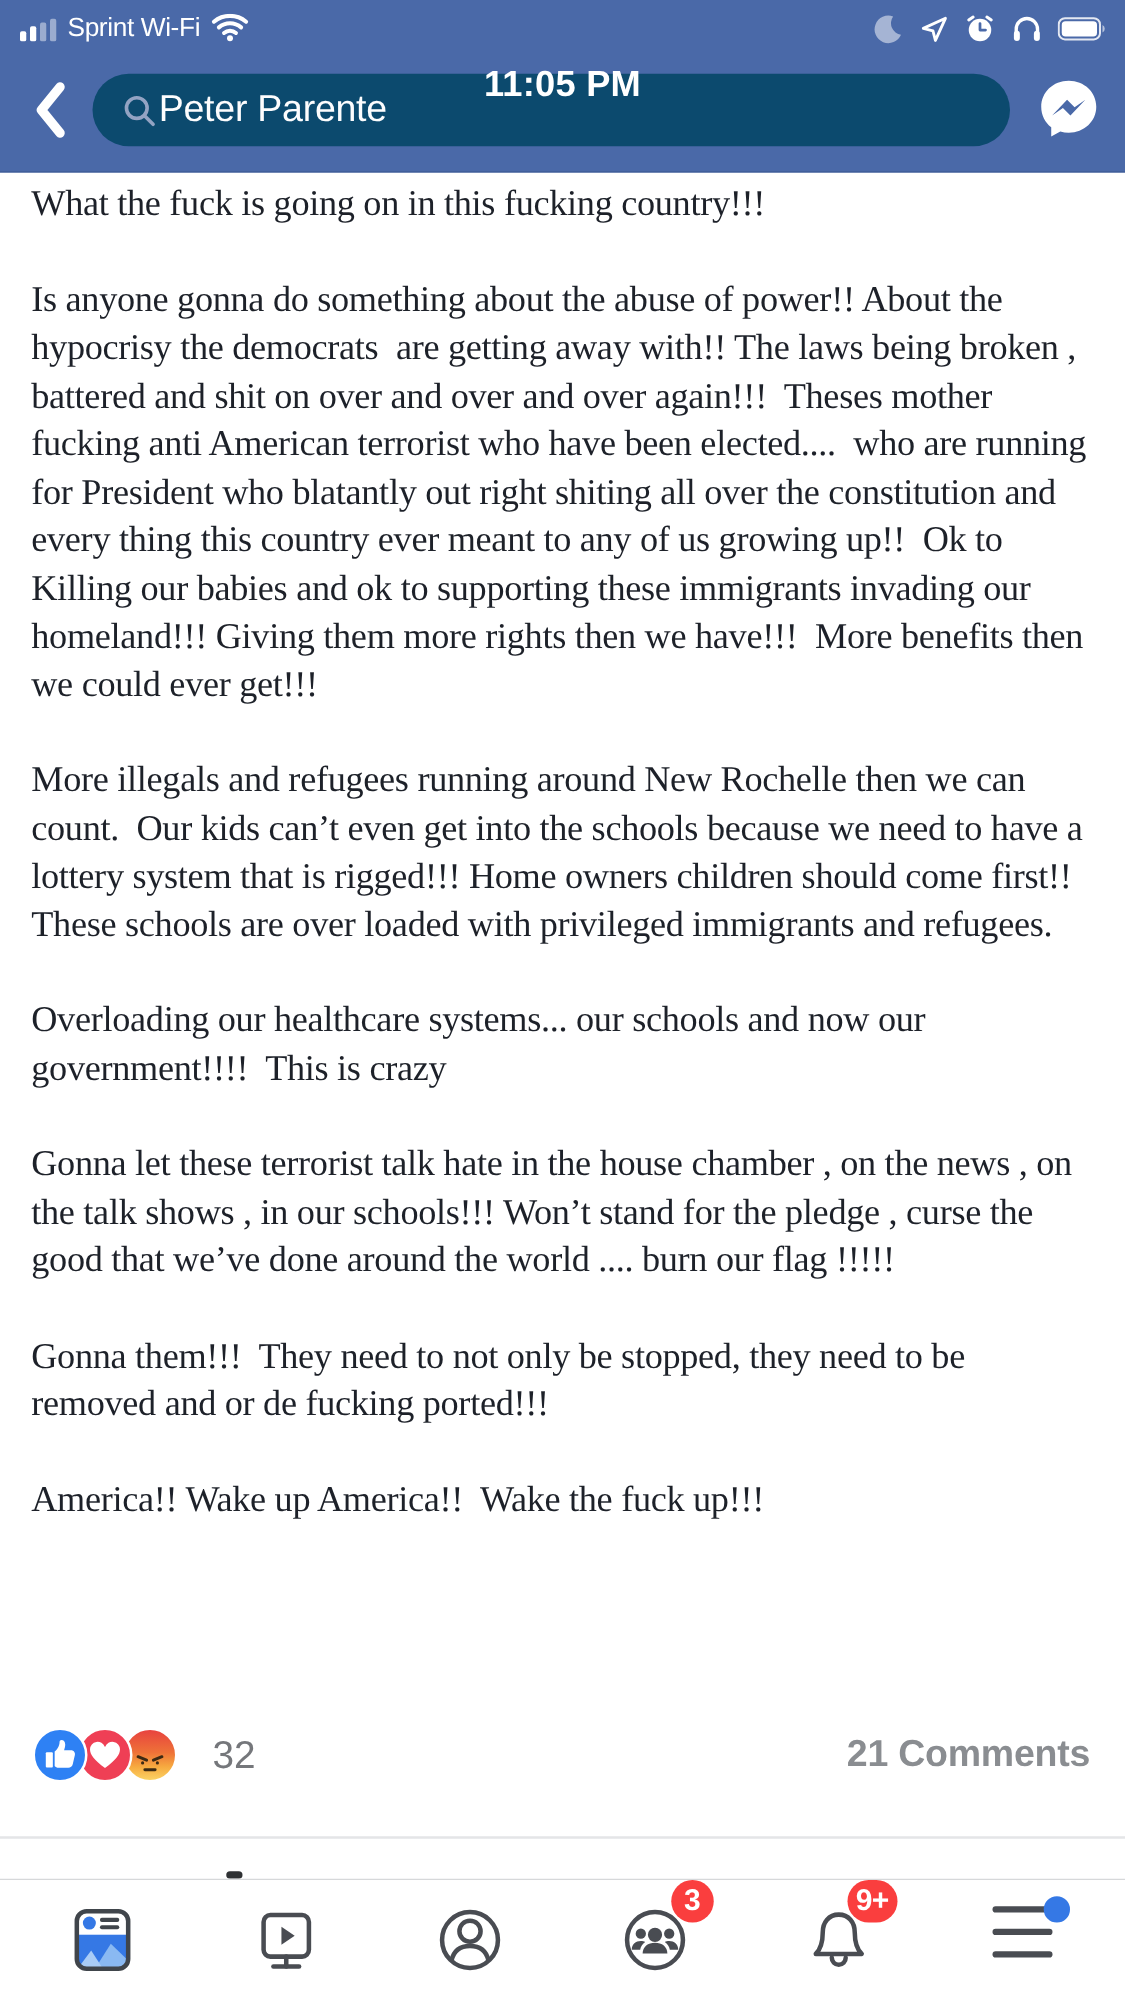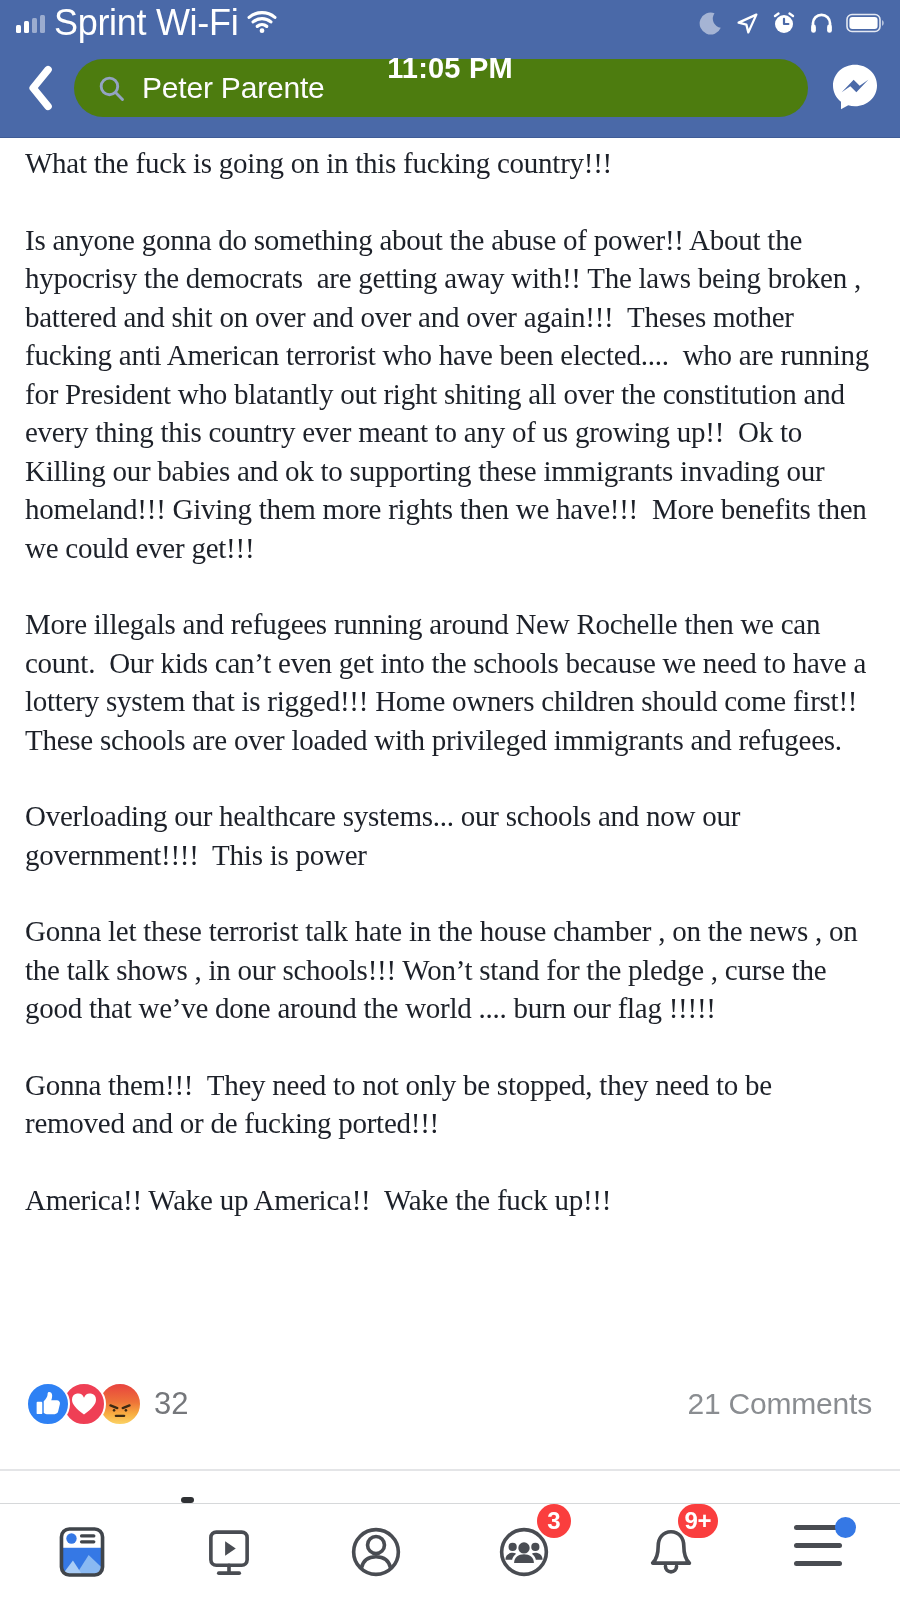--- a/index.html
+++ b/index.html
@@ -11,40 +11,40 @@
   .header{position:absolute;top:0;left:0;width:900px;height:138px;background:#4a69a8;border-bottom:1px solid #3f5c96;box-sizing:border-box;}
   .statusbar{height:44px;display:flex;align-items:center;justify-content:space-between;padding:2px 14px 0 16px;box-sizing:border-box;}
   .sb-left{display:flex;align-items:center;gap:9px;}
   .sb-right{display:flex;align-items:center;gap:11px;}
   .sig{display:flex;align-items:flex-end;gap:3px;height:20px;}
   .sig b{display:block;width:5px;border-radius:1.5px;background:#fff;}
   .sig b:nth-child(1){height:8px;}
   .sig b:nth-child(2){height:12px;}
   .sig b:nth-child(3){height:15px;background:rgba(255,255,255,.45);}
   .sig b:nth-child(4){height:18px;background:rgba(255,255,255,.45);}
-  .carrier{color:#fff;font-size:36px;letter-spacing:-.3px;}
+  .carrier{color:#fff;font-size:21px;letter-spacing:-.3px;}
   .time{position:absolute;left:0;right:0;top:6px;text-align:center;color:#fff;font-size:29px;font-weight:600;letter-spacing:.2px;pointer-events:none;margin-top:46px;}
   .navbar{height:94px;display:flex;align-items:center;padding:0 18px 6px 26px;gap:20px;box-sizing:border-box;}
-  .search-pill{flex:1;height:58px;border-radius:29px;background:#4d7c0f;display:flex;align-items:center;padding:0 20px 0 22px;gap:15px;box-sizing:border-box;}
+  .search-pill{flex:1;height:58px;border-radius:29px;background:#0c4a6e;display:flex;align-items:center;padding:0 20px 0 22px;box-sizing:border-box;}
   .search-text{color:#fdfdfe;font-size:30px;letter-spacing:-.2px;}
   
   .post-text{position:absolute;top:138px;left:0;width:900px;padding:6px 24px 0 25px;box-sizing:border-box;}
   .post-text p{
     margin:0 0 38px 0;font-size:29px;line-height:38.5px;letter-spacing:-.25px;
     color:#1d2129;white-space:pre-wrap;font-family:Liberation Serif, serif;
   }
   
   .engagement{position:absolute;top:1382px;left:0;width:900px;padding:0 28px 0 26px;box-sizing:border-box;display:flex;align-items:center;}
   .rx{width:44px;height:44px;border-radius:50%;border:2.5px solid #fff;box-sizing:border-box;position:relative;flex:0 0 auto;}
   .rx+.rx{margin-left:-8px;}
   .rx-like{background:#2e81f4;z-index:3;}
   .rx-love{background:#ef3f55;z-index:2;}
   .rx svg{position:absolute;inset:0;width:100%;height:100%;}
-  .rx-count{margin-left:12px;color:#75777b;font-size:31px;}
-  .comments-link{margin-left:auto;color:#8a8d91;font-size:30px;letter-spacing:-.2px;}
+  .rx-count{margin-left:28px;color:#75777b;font-size:31px;}
+  .comments-link{margin-left:auto;color:#8a8d91;font-size:30px;letter-spacing:-.2px;font-weight:bold;}
   .divider{position:absolute;top:1469px;left:0;width:900px;height:2px;background:#e4e5e7;}
   .crop-artifact{position:absolute;top:1497px;left:181px;width:13px;height:6px;border-radius:3px;background:#2f3134;}
   
   .tabbar{position:absolute;bottom:0;left:0;width:900px;height:97px;background:#fff;border-top:1.5px solid #d6d8da;box-sizing:border-box;display:flex;align-items:center;justify-content:space-around;padding:0 8px;}
   .tab{position:relative;width:110px;height:72px;display:flex;align-items:center;justify-content:center;}
   .badge{position:absolute;top:-12px;right:8px;min-width:34px;height:34px;border-radius:17px;background:#fa3e3e;color:#fff;font-size:24px;font-weight:700;display:flex;align-items:center;justify-content:center;padding:0 7px;box-sizing:border-box;letter-spacing:-.5px;}
   .menu-lines{position:relative;width:48px;}
   .menu-lines i{display:block;width:48px;height:4.5px;border-radius:2.5px;background:#494c52;margin:0 0 13.5px;}
   .menu-lines i:last-child{margin-bottom:0;}
   .menu-dot{position:absolute;top:-8px;right:-14px;width:21px;height:21px;border-radius:50%;background:#3578e5;}
@@ -129,21 +129,21 @@
           <path fill="#4a69a8" d="m13.2 30.2 11.5-12.1 5.8 5.8 8.3-5.8-11.5 12.1-5.8-5.8-8.3 5.8Z"></path>
         </svg>
       </span>
     </div>
   </div>
 
   <div class="post-text">
       <p>What the fuck is going on in this fucking country!!!</p>
       <p>Is anyone gonna do something about the abuse of power!! About the hypocrisy the democrats  are getting away with!! The laws being broken , battered and shit on over and over and over again!!!  Theses mother fucking anti American terrorist who have been elected....  who are running for President who blatantly out right shiting all over the constitution and every thing this country ever meant to any of us growing up!!  Ok to Killing our babies and ok to supporting these immigrants invading our homeland!!! Giving them more rights then we have!!!  More benefits then we could ever get!!!</p>
       <p>More illegals and refugees running around New Rochelle then we can count.  Our kids can’t even get into the schools because we need to have a lottery system that is rigged!!! Home owners children should come first!!   These schools are over loaded with privileged immigrants and refugees.</p>
-      <p>Overloading our healthcare systems... our schools and now our government!!!!  This is power</p>
+      <p>Overloading our healthcare systems... our schools and now our government!!!!  This is crazy</p>
       <p>Gonna let these terrorist talk hate in the house chamber , on the news , on the talk shows , in our schools!!! Won’t stand for the pledge , curse the good that we’ve done around the world .... burn our flag !!!!!</p>
       <p>Gonna them!!!  They need to not only be stopped, they need to be removed and or de fucking ported!!!</p>
       <p>America!! Wake up America!!  Wake the fuck up!!!</p>
     </div>
 
   <div class="engagement">
     <span class="rx rx-like">
       <svg viewBox="0 0 44 44">
         <path fill="#fff" d="M10.5 19.5h4.2c.6 0 1 .4 1 1v11.6c0 .6-.4 1-1 1h-4.2a1 1 0 0 1-1-1V20.5a1 1 0 0 1 1-1Z"></path>
         <path fill="#fff" d="M17.3 31.6c.8 1 2 1.6 3.4 1.6h8.6c1.9 0 3.5-1.3 3.9-3.1l1.9-8.2c.5-2.1-1.1-4.1-3.3-4.1h-6.2c.5-1.5 1-3.2 1-5 0-2.8-1.7-4-3.2-4-1.2 0-1.8.7-1.8 2 0 3.7-2.8 7-4.3 8.2Z"></path>

